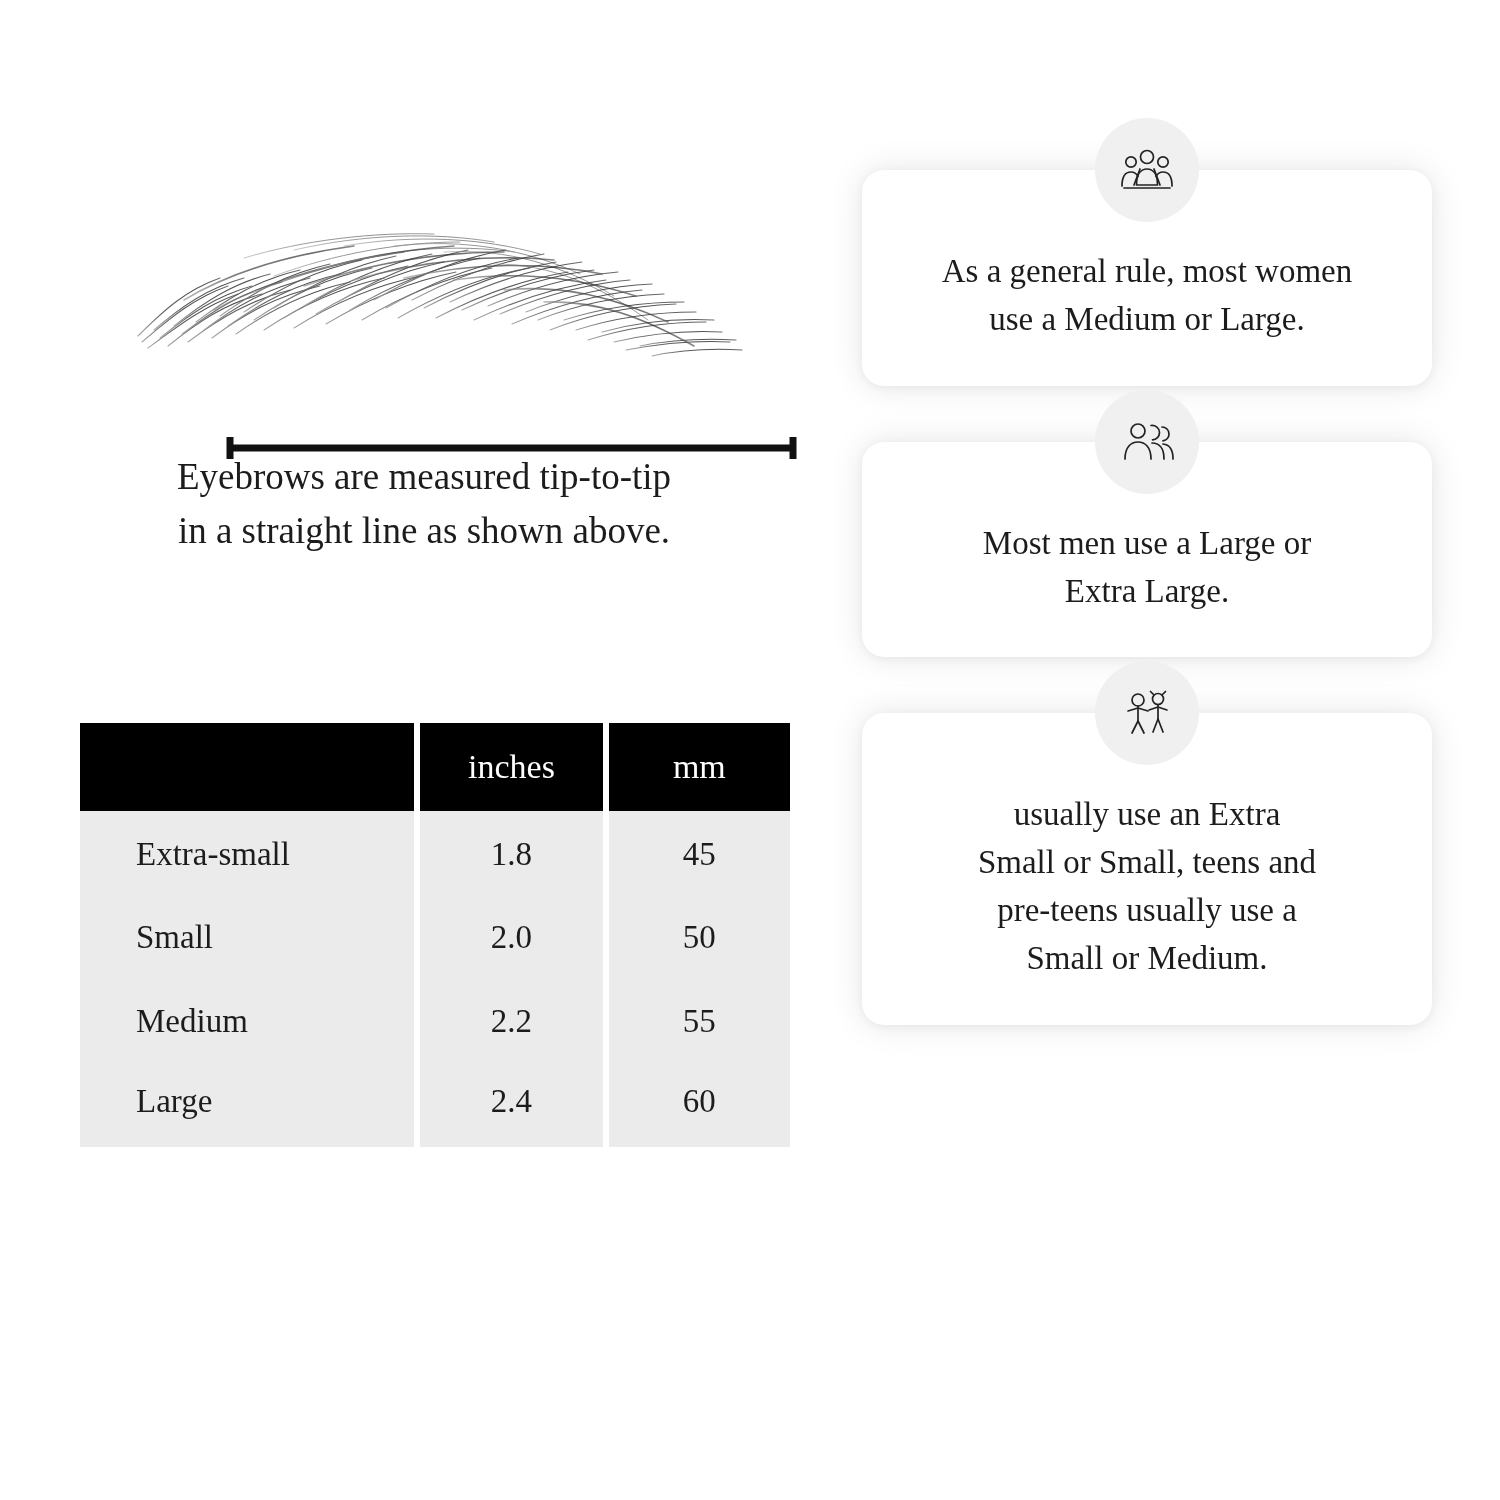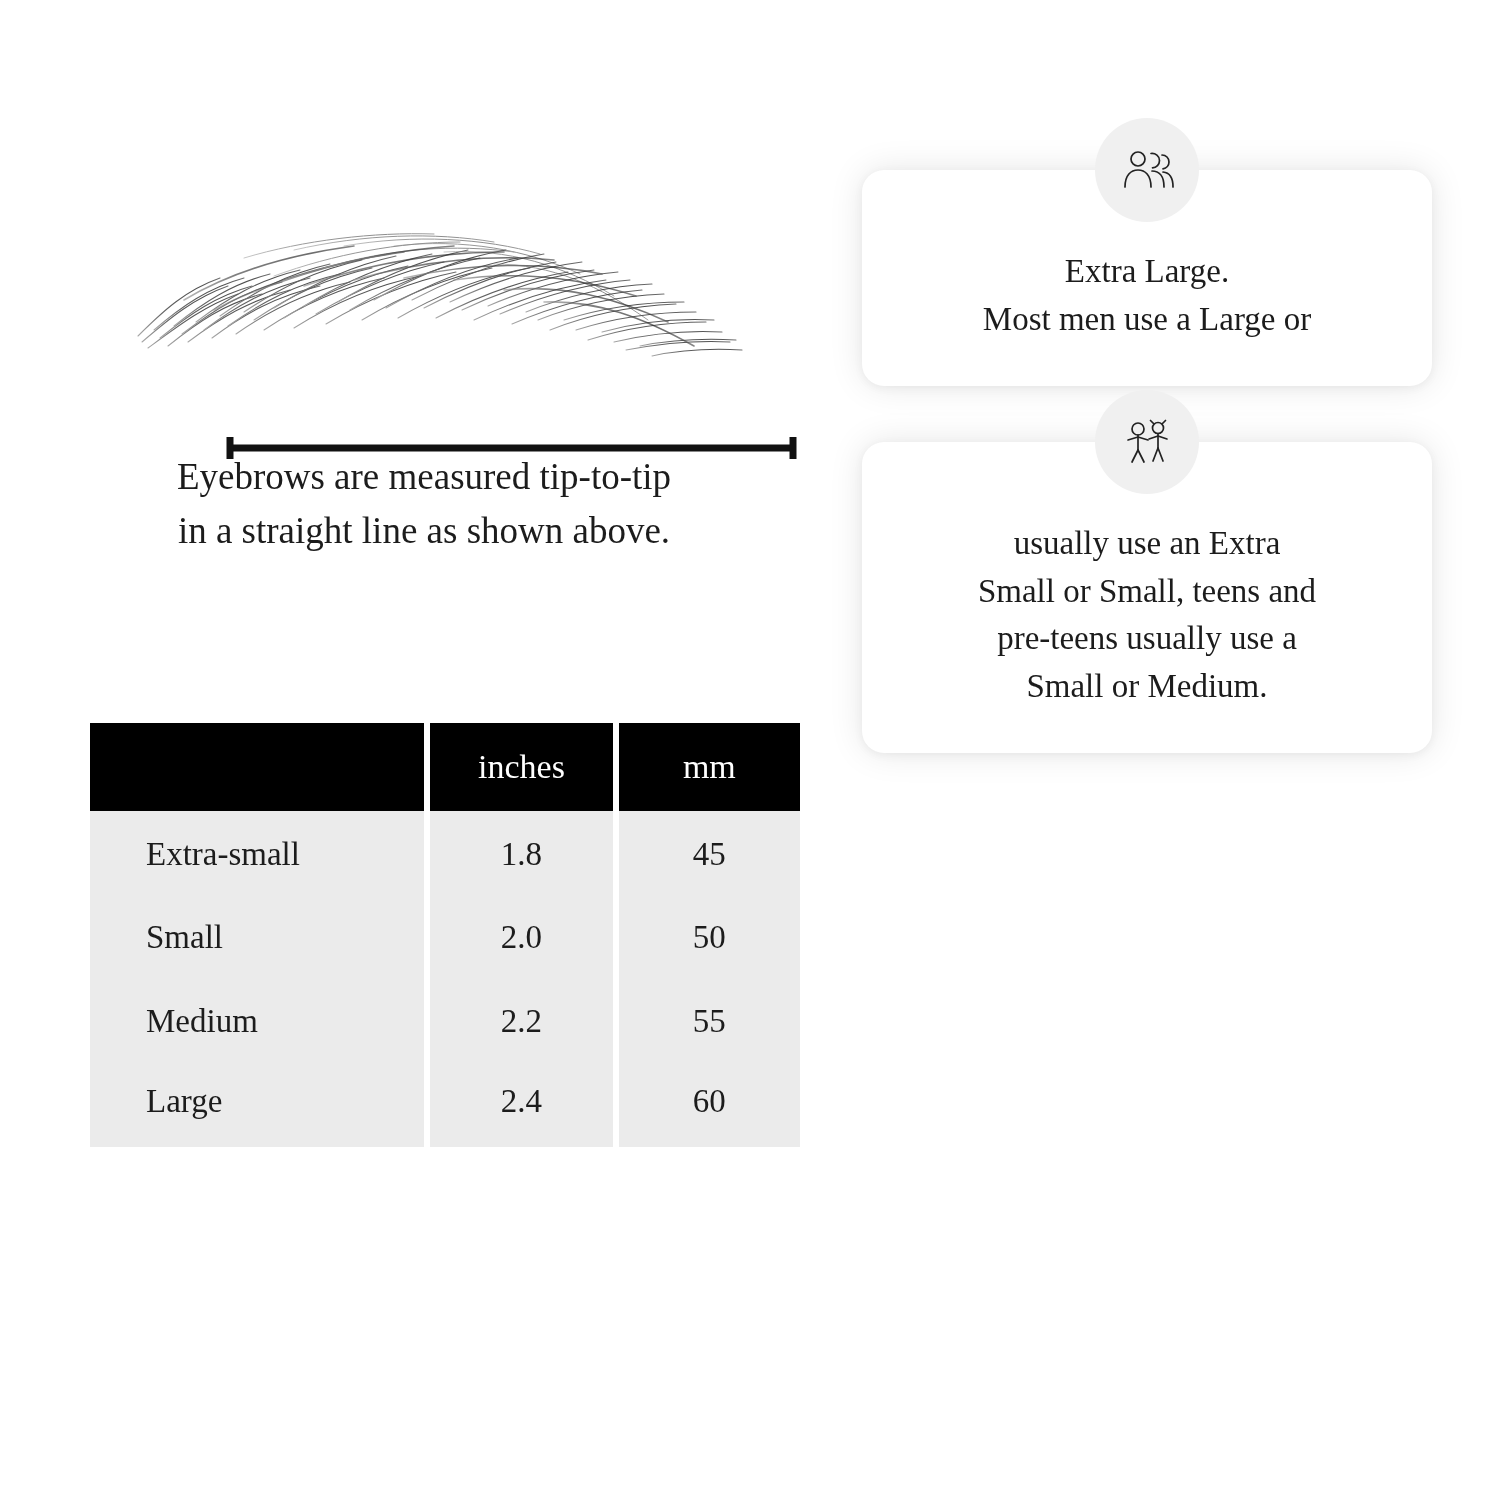--- a/index.html
+++ b/index.html
@@ -49,21 +49,21 @@
     text-align: center;
     font-size: 37px;
     line-height: 1.45;
     color: #1c1c1c;
     width: 700px;
   }
 
   
   .size-table {
     position: absolute;
-    left: 84px;
+    left: 74px;
     top: 723px;
     width: 722px;
     border-collapse: separate;
     border-spacing: 6px 0;
   }
   .size-table th {
     background: #000000;
     color: #ffffff;
     font-weight: normal;
     font-size: 34px;
@@ -273,35 +273,53 @@
       <tr>
         <td class="label">Large</td>
         <td class="num">2.4</td>
         <td class="num">60</td>
       </tr>
     </tbody>
   </table>
 
   <div class="cards">
 
+    <div class="card-block">
+      <div class="card-icon">
+        <svg width="58" height="52" viewBox="0 0 58 52" fill="none" stroke="#222" stroke-width="1.7" stroke-linecap="round" stroke-linejoin="round">
+          <circle cx="29" cy="13" r="6.5"></circle>
+          <path d="M18.5 41 C 18.5 30, 23 25, 29 25 C 35 25, 39.5 30, 39.5 41 Z"></path>
+          <path d="M22 25 L 16 41 M36 25 L42 41"></path>
+          <circle cx="13" cy="18" r="5.2"></circle>
+          <path d="M4 42 C 4 32, 8 28, 13 28 C 16 28, 18.5 29.6, 20 32.5"></path>
+          <circle cx="45" cy="18" r="5.2"></circle>
+          <path d="M54 42 C 54 32, 50 28, 45 28 C 42 28, 39.5 29.6, 38 32.5"></path>
+          <path d="M6 44 L52 44"></path>
+        </svg>
+      </div>
+      <div class="card card-1">
+        <span class="card-text">As a general rule, most women</span>
+        <span class="card-text">use a Medium or Large.</span>
+      </div>
+    </div>
 
     <div class="card-block">
       <div class="card-icon">
         <svg width="58" height="52" viewBox="0 0 58 52" fill="none" stroke="#222" stroke-width="1.7" stroke-linecap="round" stroke-linejoin="round">
           <circle cx="20" cy="15" r="7"></circle>
           <path d="M7 43 C 7 31, 13 26, 20 26 C 27 26, 33 31, 33 43"></path>
           <path d="M33 9.5 C 37.5 9, 41.5 12, 41.5 16.5 C 41.5 20.5, 38.5 23.5, 34.5 23.8"></path>
           <path d="M34 27 C 41 27, 46 32, 46 43"></path>
           <path d="M44 11 C 48 11, 51 14, 51 18 C 51 21.5, 48.5 24.3, 45 24.8"></path>
           <path d="M45 28 C 51 28.5, 55 33, 55 43"></path>
         </svg>
       </div>
       <div class="card card-2">
+        <span class="card-text">Most men use a Large or</span>
         <span class="card-text">Extra Large.</span>
-        <span class="card-text">Most men use a Large or</span>
       </div>
     </div>
 
     <div class="card-block">
       <div class="card-icon">
         <svg width="54" height="52" viewBox="0 0 54 52" fill="none" stroke="#222" stroke-width="1.7" stroke-linecap="round" stroke-linejoin="round">
           <circle cx="18" cy="13" r="6"></circle>
           <path d="M18 19 L18 34"></path>
           <path d="M8 24 L18 21 L28 24"></path>
           <path d="M18 34 L12 46 M18 34 L24 46"></path>

